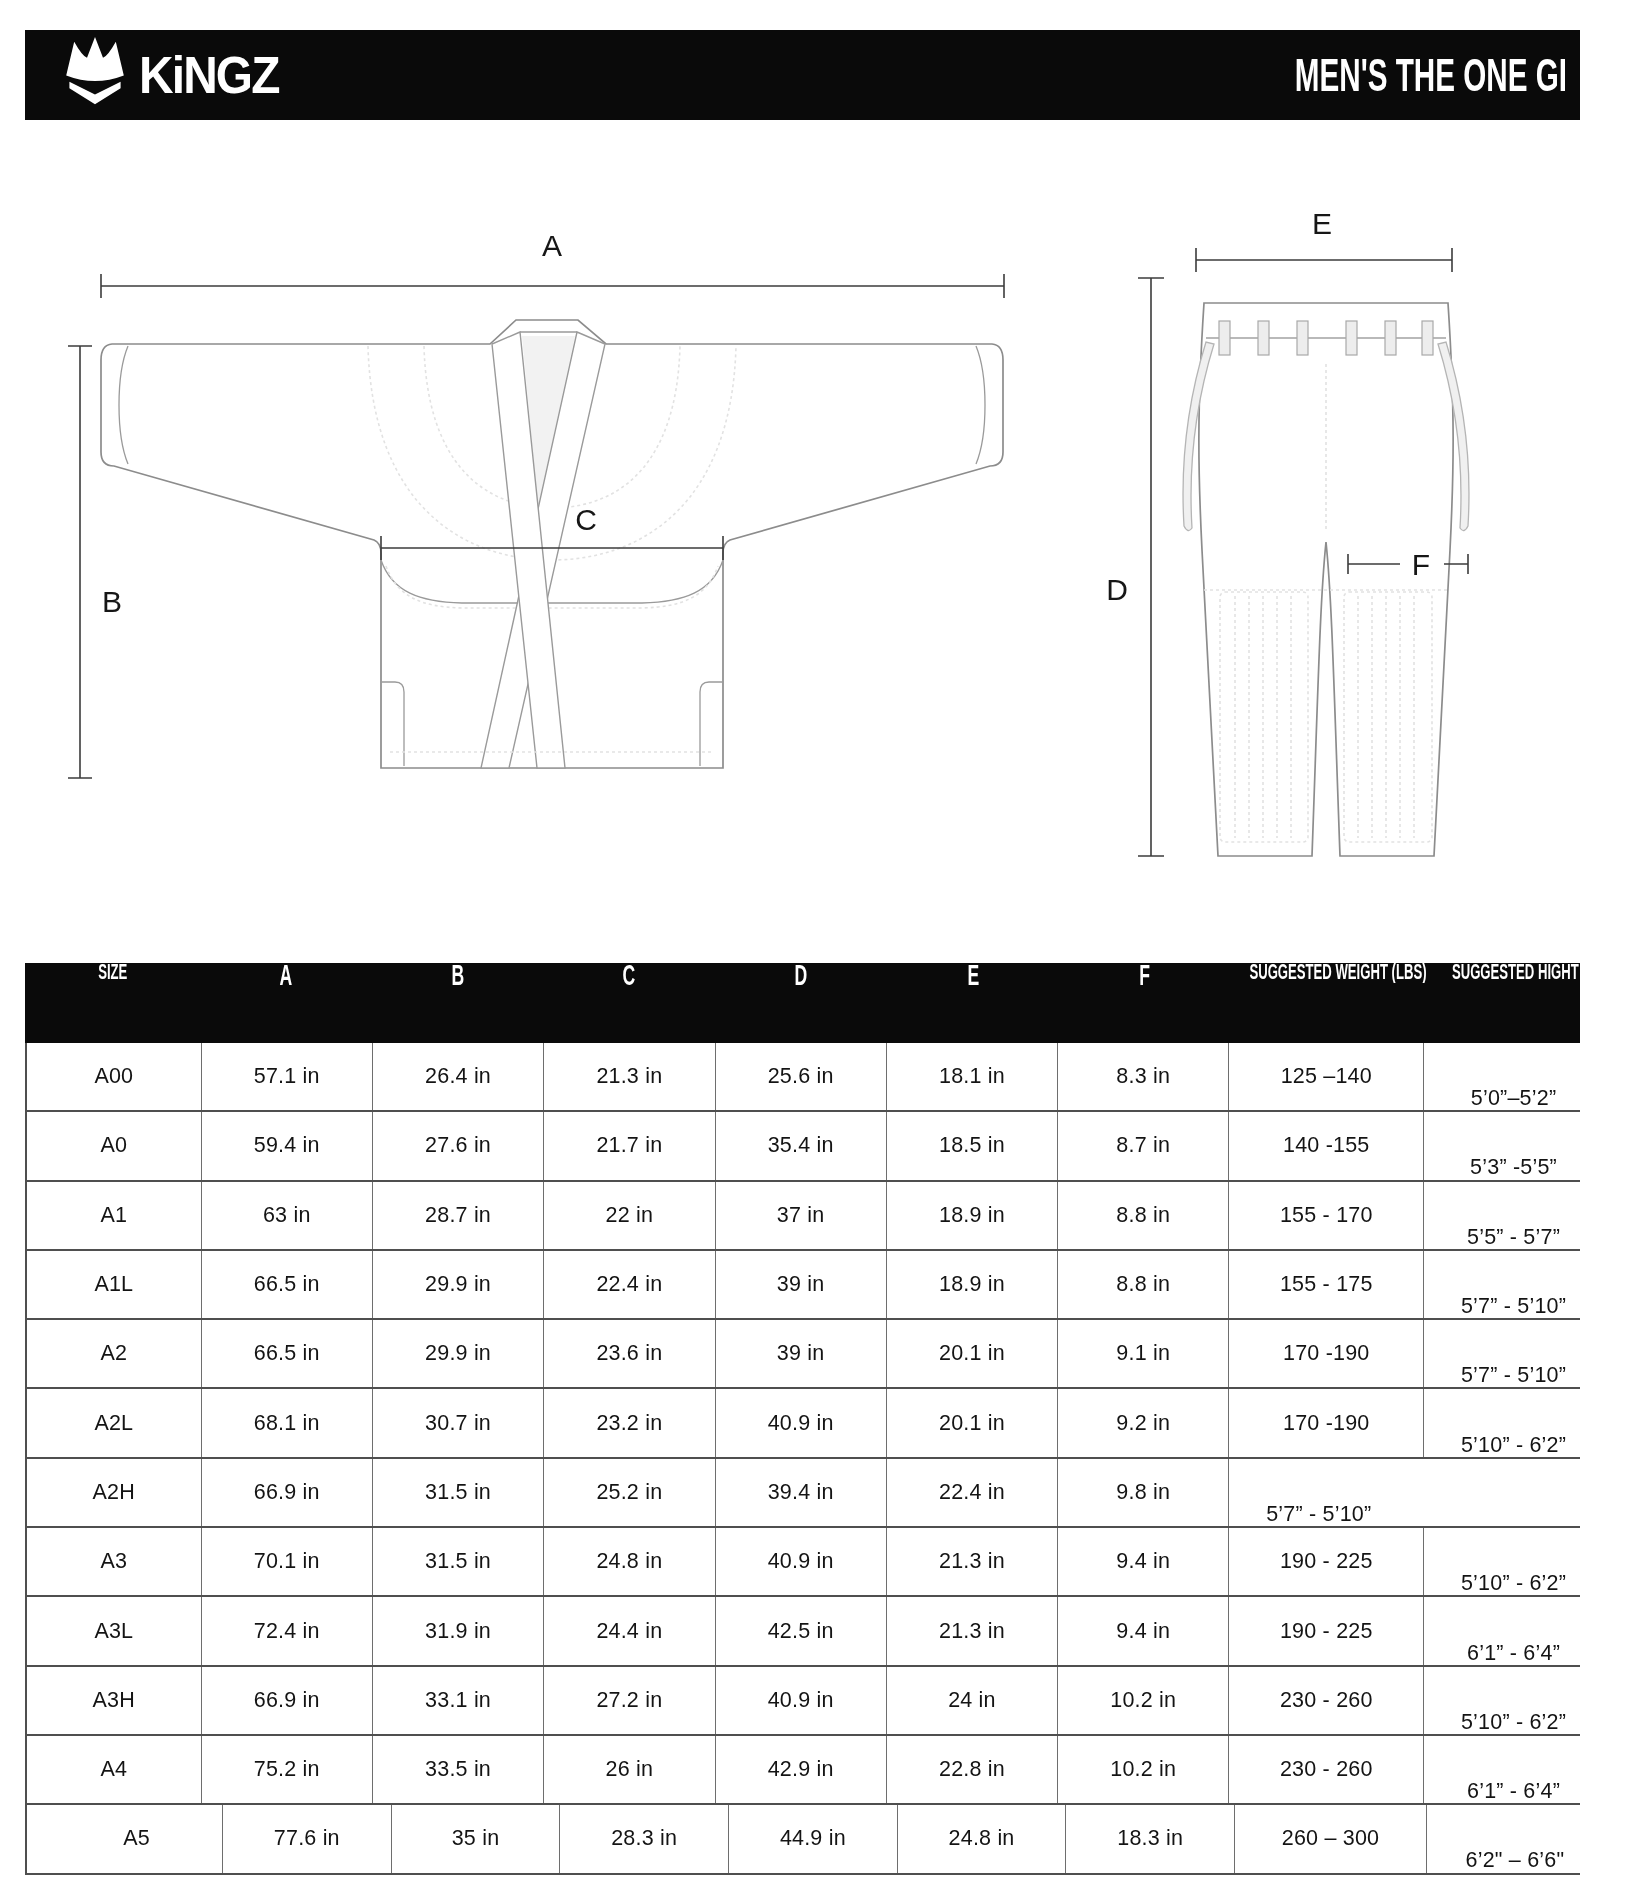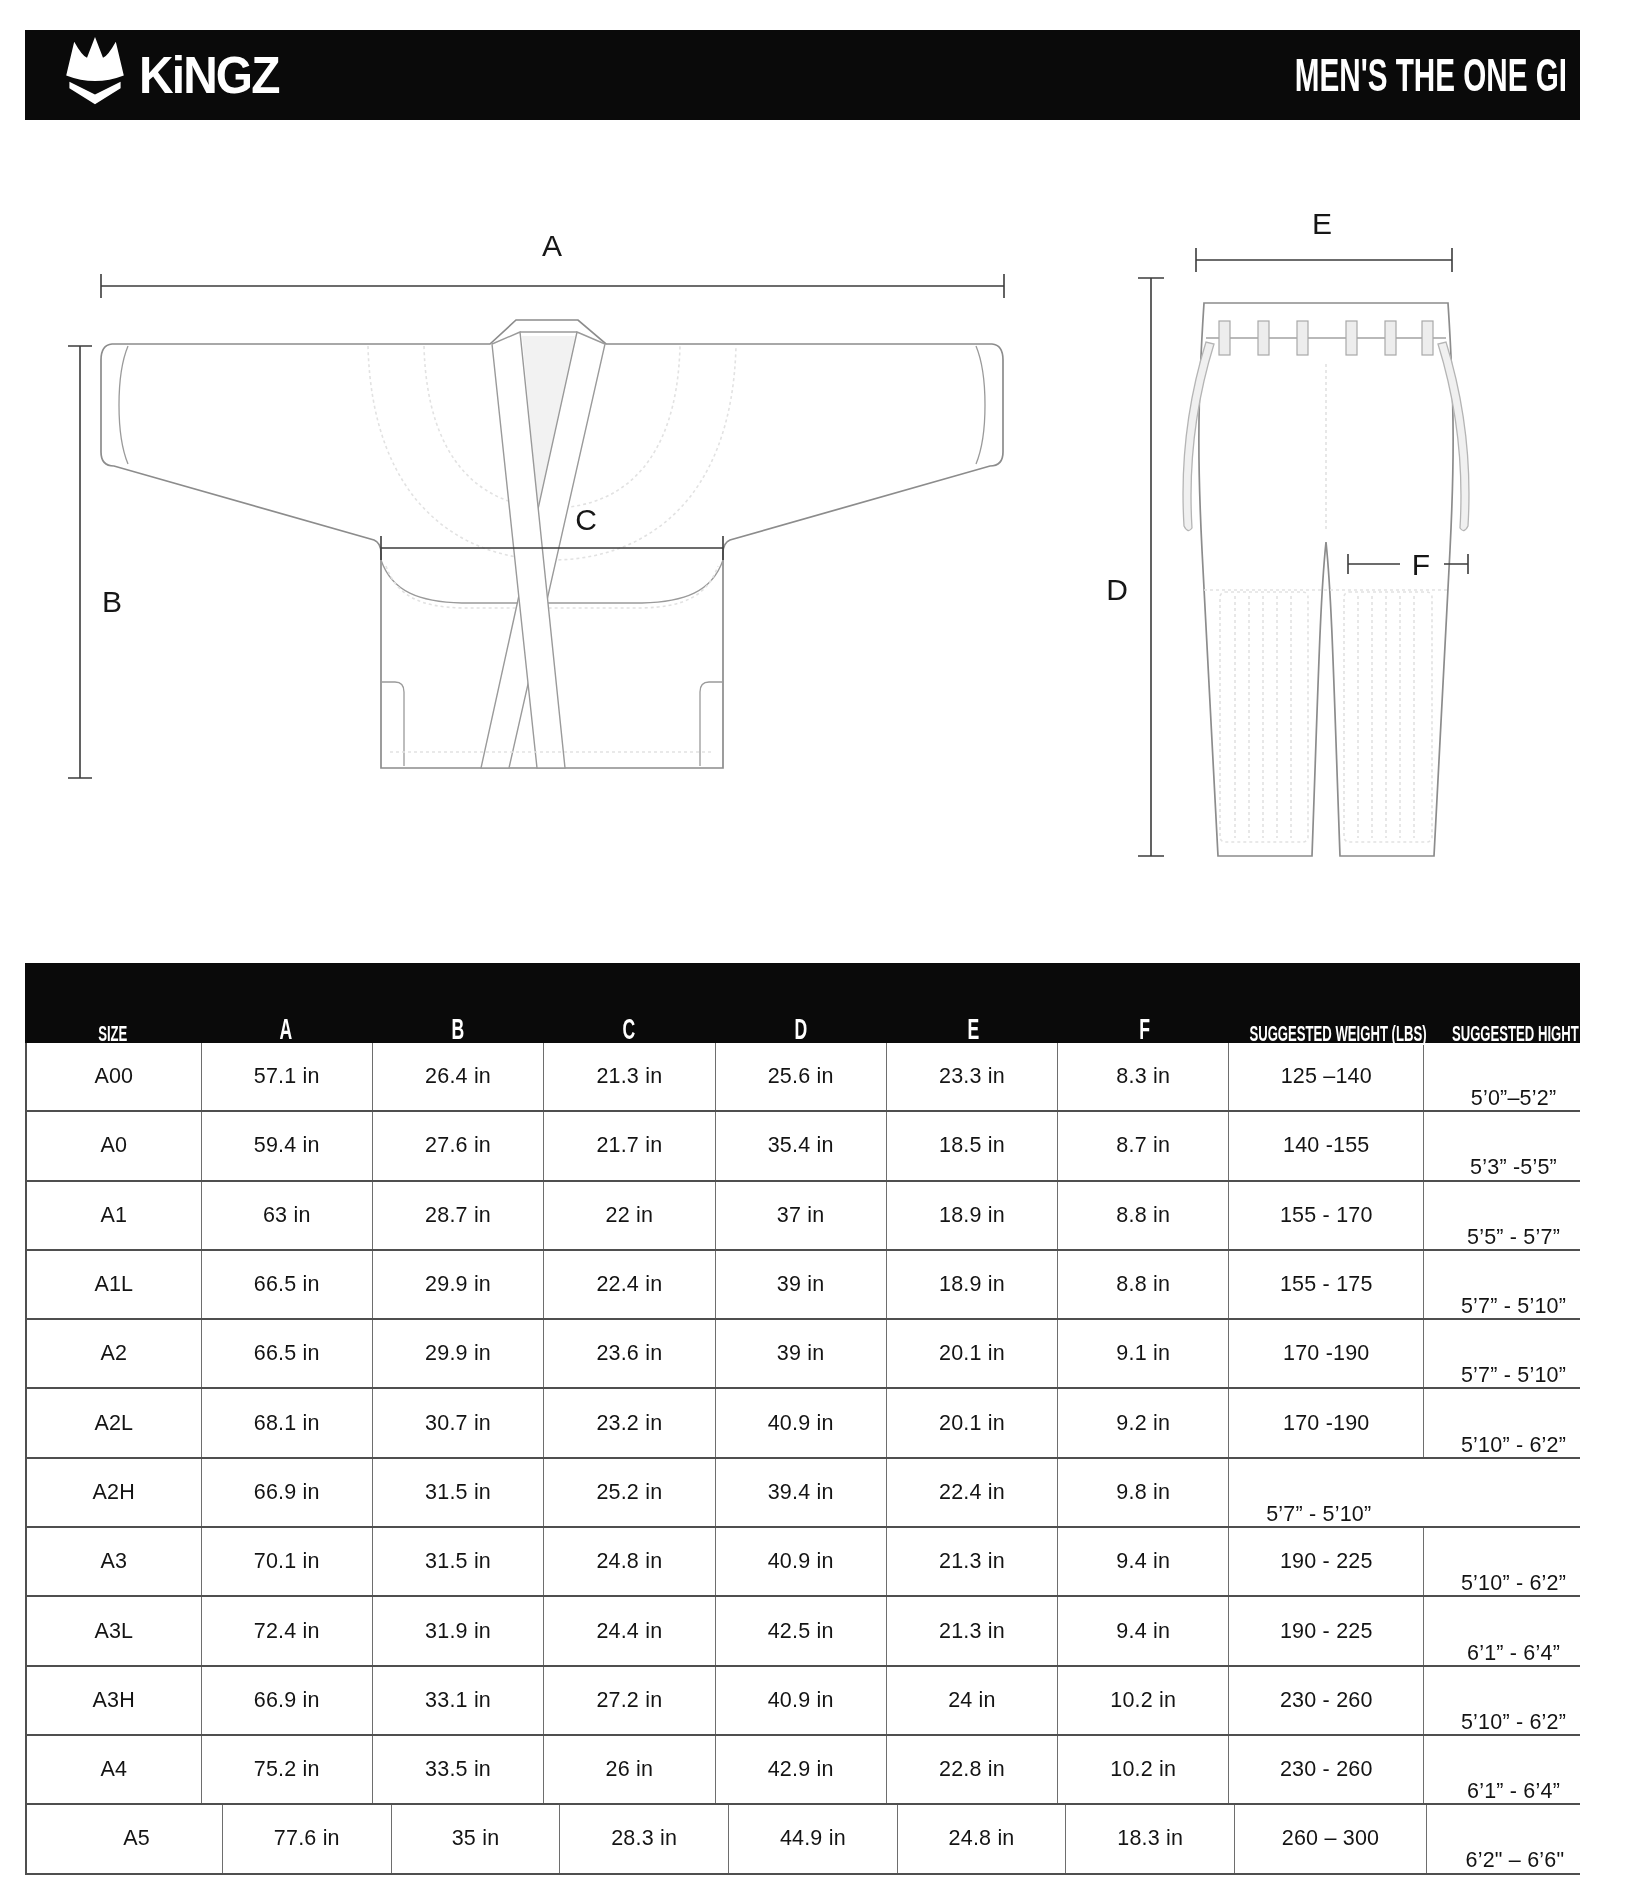--- a/index.html
+++ b/index.html
@@ -19,21 +19,21 @@
   
   .diagram{position:absolute;left:0;top:130px;width:1630px;height:740px;}
   .dim{stroke:#3c3c3c;stroke-width:1.6;fill:none;}
   .outline{stroke:#8c8c8c;stroke-width:1.7;fill:#ffffff;}
   .thin{stroke:#9a9a9a;stroke-width:1.3;fill:none;}
   .stitch{stroke:#e2e2e2;stroke-width:1.6;fill:none;stroke-dasharray:3,3;}
   .dimlabel{font-family:"Liberation Sans", sans-serif;font-size:30px;fill:#161616;}
 
   
   .size-table{position:absolute;left:25px;top:963px;width:1580px;}
-  .thead{display:flex;height:80px;background:#0a0a0a;align-items:flex-end;}
+  .thead{display:flex;height:80px;background:#0a0a0a;align-items:flex-start;}
   .hcell{color:#ffffff;font-weight:bold;text-align:center;box-sizing:border-box;}
   .hcell .cond{display:inline-block;transform:scale(0.80,1.3);white-space:nowrap;font-size:22px;}
   .hcell.small .cond{font-size:16px;transform:scale(0.82,1.35);}
   .tbody{border:2px solid #4f4f4f;border-top:none;box-sizing:border-box;background:#fff;}
   .trow{display:flex;height:67.3px;border-bottom:2px solid #4f4f4f;}
   .trow:last-child{border-bottom:none;padding-left:24px;}
   .tcell{display:flex;align-items:center;justify-content:center;font-size:21.5px;color:#141414;
          box-sizing:border-box;border-right:1.5px solid #6e6e6e;letter-spacing:0.2px;}
   .tcell:last-child{border-right:none;margin-top:44px;}
   
@@ -149,21 +149,21 @@
         <div class="hcell c7 small"><span class="cond">SUGGESTED WEIGHT (LBS)</span></div>
         <div class="hcell c8 small"><span class="cond">SUGGESTED HIGHT</span></div>
       </div>
     <div class="tbody">
         <div class="trow">
           <div class="tcell c0">A00</div>
           <div class="tcell c1">57.1 in</div>
           <div class="tcell c2">26.4 in</div>
           <div class="tcell c3">21.3 in</div>
           <div class="tcell c4">25.6 in</div>
-          <div class="tcell c5">23.3 in</div>
+          <div class="tcell c5">18.1 in</div>
           <div class="tcell c6">8.3 in</div>
           <div class="tcell c7">125 –140</div>
           <div class="tcell c8">5’0”–5’2”</div>
         </div>
         <div class="trow">
           <div class="tcell c0">A0</div>
           <div class="tcell c1">59.4 in</div>
           <div class="tcell c2">27.6 in</div>
           <div class="tcell c3">21.7 in</div>
           <div class="tcell c4">35.4 in</div>

